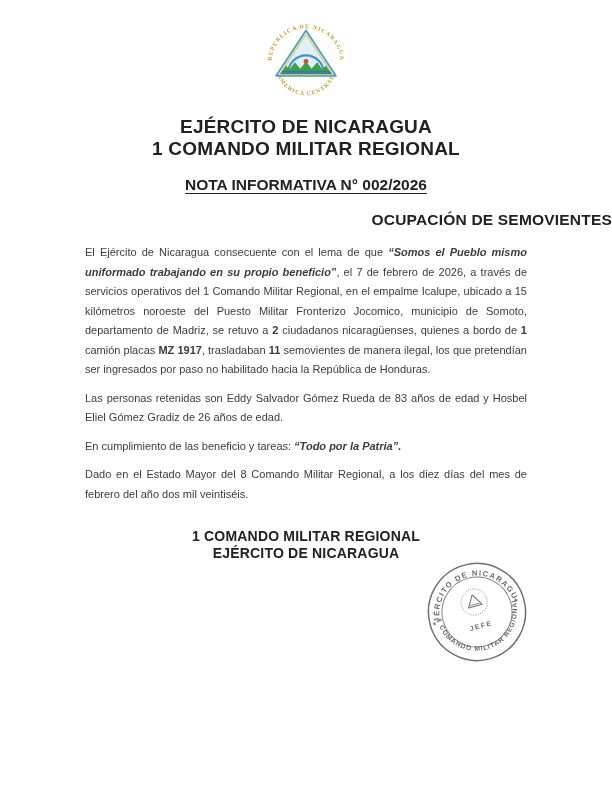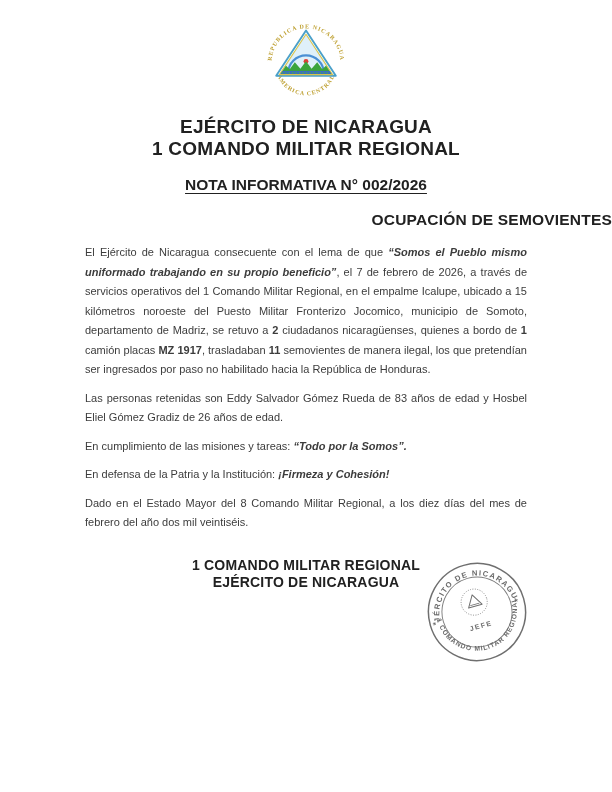--- a/index.html
+++ b/index.html
@@ -99,22 +99,21 @@
 
   <div class="note-number">
     <span>NOTA INFORMATIVA N° 002/2026</span>
   </div>
 
   <div class="subject">OCUPACIÓN DE SEMOVIENTES</div>
 
   <div class="body-text">
       <p class="para"><span>El Ejército de Nicaragua consecuente con el lema de que </span><span class="bi">“Somos el Pueblo mismo uniformado trabajando en su propio beneficio”</span><span>, el 7 de febrero de 2026, a través de servicios operativos del 1 Comando Militar Regional, en el empalme Icalupe, ubicado a 15 kilómetros noroeste del Puesto Militar Fronterizo Jocomico, municipio de Somoto, departamento de Madriz, se retuvo a </span><span class="b">2</span><span> ciudadanos nicaragüenses, quienes a bordo de </span><span class="b">1</span><span> camión placas </span><span class="b">MZ 1917</span><span>, trasladaban </span><span class="b">11</span><span> semovientes de manera ilegal, los que pretendían ser ingresados por paso no habilitado hacia la República de Honduras.</span></p>
       <p class="para"><span>Las personas retenidas son Eddy Salvador Gómez Rueda de 83 años de edad y Hosbel Eliel Gómez Gradiz de 26 años de edad.</span></p>
-      <p class="para"><span>En cumplimiento de las misiones y tareas: </span><span class="bi">“Todo por la Somos”.</span></p>
-      <p class="para"><span>En defensa de la Patria y la Institución: </span><span class="bi">¡Firmeza y Cohesión!</span></p>
+      <p class="para"><span>En cumplimiento de las beneficio y tareas: </span><span class="bi">“Todo por la Patria”.</span></p>
       <p class="para"><span>Dado en el Estado Mayor del 8 Comando Militar Regional, a los diez días del mes de febrero del año dos mil veintiséis.</span></p>
     </div>
 
   <div class="signature">
     <div>1 COMANDO MILITAR REGIONAL</div>
     <div>EJÉRCITO DE NICARAGUA</div>
   </div>
 
   <div class="seal">
     <svg viewBox="0 0 120 120" width="112" height="112">

